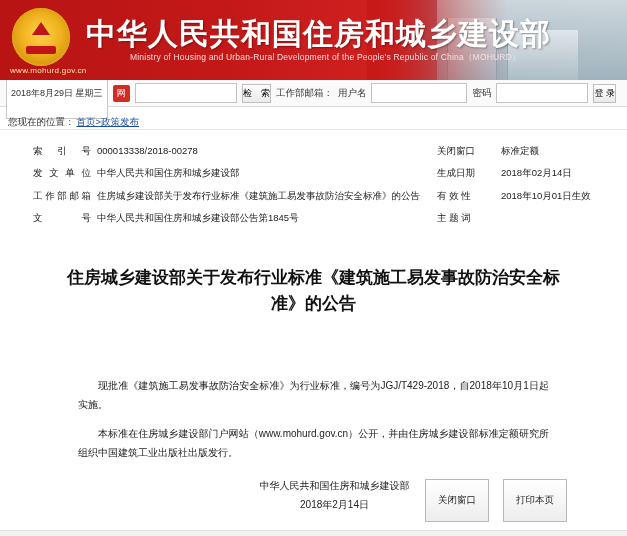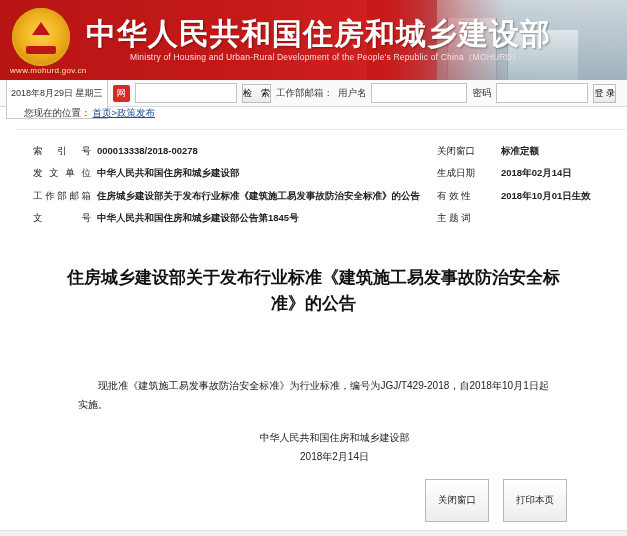--- a/index.html
+++ b/index.html
@@ -167,26 +167,25 @@
     font-size: 9px;
     white-space: nowrap;
     cursor: pointer;
   }
   .tb-spacer { flex: 1; }
 
   
   .breadcrumb {
     height: 22px;
     display: flex;
-    align-items: flex-start;
+    align-items: flex-end;
     padding: 0 8px;
     font-size: 9.5px;
     color: #444;
     border-bottom: 1px solid #e6e6e6;
-    margin-left: 16px;
   }
   .breadcrumb .bc-label { color: #333; }
   .breadcrumb .bc-path { color: #1a4f9c; margin-left: 2px; }
 
   
   .meta-wrap {
     padding: 10px 30px 0 30px;
   }
   table.meta {
     width: 100%;
@@ -199,21 +198,21 @@
     vertical-align: top;
     line-height: 1.5;
   }
   td.k {
     width: 58px;
     color: #222;
     text-align: justify;
     text-align-last: justify;
     white-space: nowrap;
   }
-  td.v { padding-left: 6px; font-weight: bold; }
+  td.v { padding-left: 6px; }
   td.k2 { width: 58px; white-space: nowrap; }
 
   
   .doc-title {
     margin: 36px 54px 0 54px;
     text-align: center;
     font-family: "Liberation Serif", serif;
     font-size: 17px;
     font-weight: bold;
     color: #111;
@@ -327,20 +326,21 @@
         <td class="v"></td>
       </tr>
     </tbody>
       </table>
   </div>
 
   <div class="doc-title">住房城乡建设部关于发布行业标准《建筑施工易发事故防治安全标准》的公告</div>
 
   <div class="doc-body">
     <p>现批准《建筑施工易发事故防治安全标准》为行业标准，编号为JGJ/T429-2018，自2018年10月1日起实施。</p>
+    <p>本标准在住房城乡建设部门户网站（www.mohurd.gov.cn）公开，并由住房城乡建设部标准定额研究所组织中国建筑工业出版社出版发行。</p>
   </div>
 
   <div class="sign">
     <div>中华人民共和国住房和城乡建设部</div>
     <div>2018年2月14日</div>
   </div>
 
   <div class="footer">
     <button class="foot-btn">关闭窗口</button>
     <button class="foot-btn">打印本页</button>

